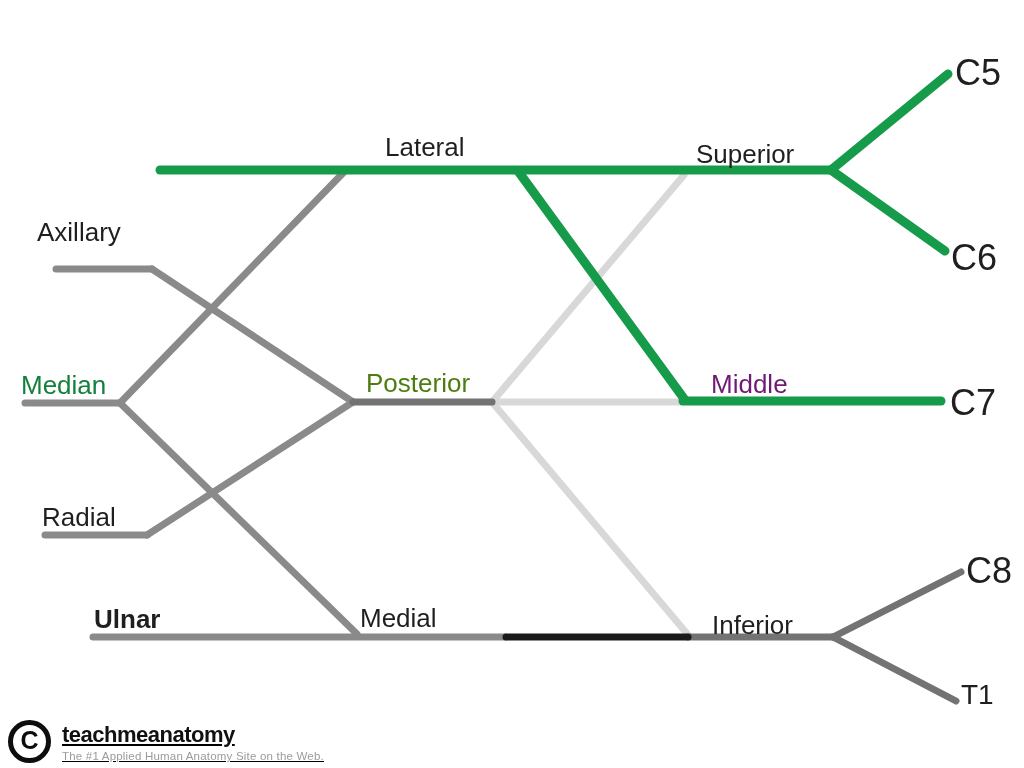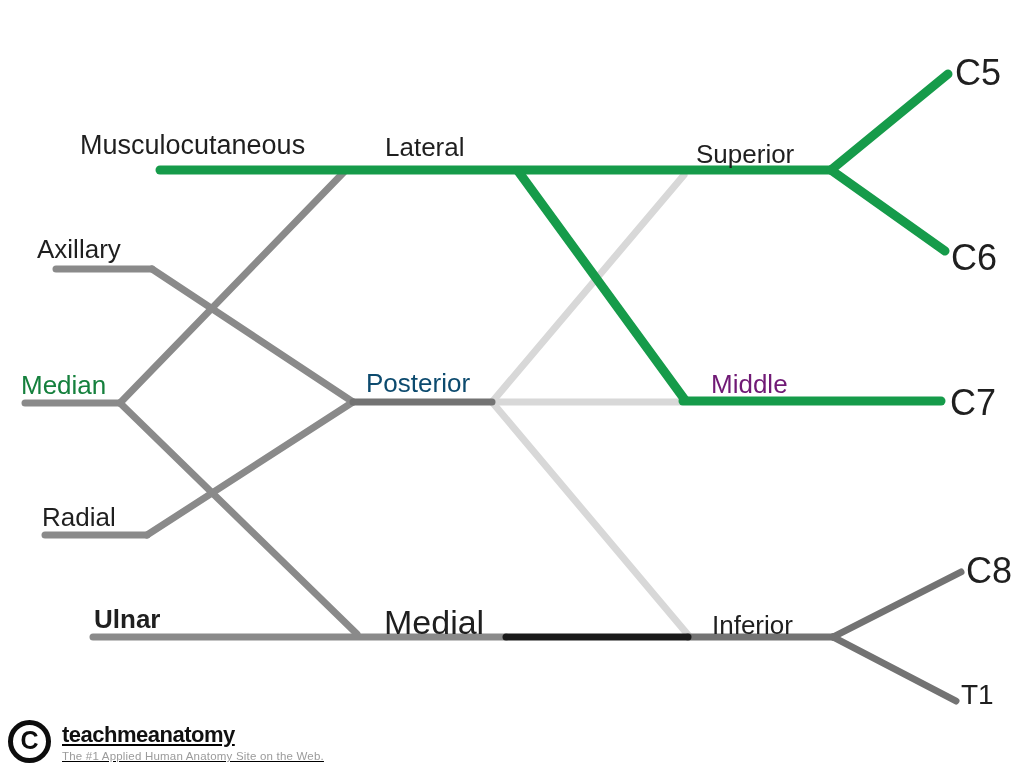--- a/index.html
+++ b/index.html
@@ -103,30 +103,29 @@
       <line x1="833" y1="637" x2="956" y2="701" stroke="#737373" stroke-width="7" stroke-linecap="round"></line>
       <line x1="506" y1="637" x2="688" y2="637" stroke="#1a1a1a" stroke-width="7" stroke-linecap="round"></line>
       <line x1="160" y1="170" x2="831" y2="170" stroke="#169b4a" stroke-width="9" stroke-linecap="round"></line>
       <line x1="831" y1="170" x2="948" y2="74" stroke="#169b4a" stroke-width="9" stroke-linecap="round"></line>
       <line x1="831" y1="170" x2="945" y2="251" stroke="#169b4a" stroke-width="9" stroke-linecap="round"></line>
       <line x1="518" y1="171" x2="685" y2="400" stroke="#169b4a" stroke-width="9" stroke-linecap="round"></line>
       <line x1="683" y1="401" x2="941" y2="401" stroke="#169b4a" stroke-width="9" stroke-linecap="round"></line>
     </svg>
 
   <div id="labels-overlay">
-      <div class="diagram-label" style="left: 80px; top: 131px; font-size: 27px; color: rgb(31, 31, 31);">Musculocutaneous</div>
       <div class="diagram-label" style="left: 385px; top: 133px; font-size: 26px; color: rgb(31, 31, 31); text-align: center;">Lateral</div>
       <div class="diagram-label" style="left: 696px; top: 140px; font-size: 26px; color: rgb(31, 31, 31);">Superior</div>
-      <div class="diagram-label" style="left: 37px; top: 235px; font-size: 26px; color: rgb(31, 31, 31);">Axillary</div>
+      <div class="diagram-label" style="left: 37px; top: 218px; font-size: 26px; color: rgb(31, 31, 31);">Axillary</div>
       <div class="diagram-label" style="left: 21px; top: 371px; font-size: 26px; color: #15803d;">Median</div>
-      <div class="diagram-label" style="left: 366px; top: 369px; font-size: 26px; color: #0c4a6e;">Posterior</div>
+      <div class="diagram-label" style="left: 366px; top: 369px; font-size: 26px; color: #4d7c0f;">Posterior</div>
       <div class="diagram-label" style="left: 711px; top: 370px; font-size: 26px; color: #701a75;">Middle</div>
       <div class="diagram-label" style="left: 42px; top: 503px; font-size: 26px; color: rgb(31, 31, 31);">Radial</div>
       <div class="diagram-label" style="left: 94px; top: 605px; font-size: 26px; color: rgb(31, 31, 31); font-weight: bold;">Ulnar</div>
-      <div class="diagram-label" style="left: 384px; top: 604px; font-size: 34px; color: rgb(31, 31, 31);">Medial</div>
+      <div class="diagram-label" style="left: 360px; top: 604px; font-size: 26px; color: rgb(31, 31, 31);">Medial</div>
       <div class="diagram-label" style="left: 712px; top: 611px; font-size: 26px; color: rgb(31, 31, 31);">Inferior</div>
       <div class="diagram-label" style="left: 955px; top: 53px; font-size: 36px; color: rgb(31, 31, 31);">C5</div>
       <div class="diagram-label" style="left: 951px; top: 238px; font-size: 36px; color: rgb(31, 31, 31);">C6</div>
       <div class="diagram-label" style="left: 950px; top: 383px; font-size: 36px; color: rgb(31, 31, 31);">C7</div>
       <div class="diagram-label" style="left: 966px; top: 551px; font-size: 36px; color: rgb(31, 31, 31);">C8</div>
       <div class="diagram-label" style="left: 961px; top: 680px; font-size: 28px; color: rgb(31, 31, 31);">T1</div>
     </div>
 
   <div class="logo">
     <div class="copyright-mark">

